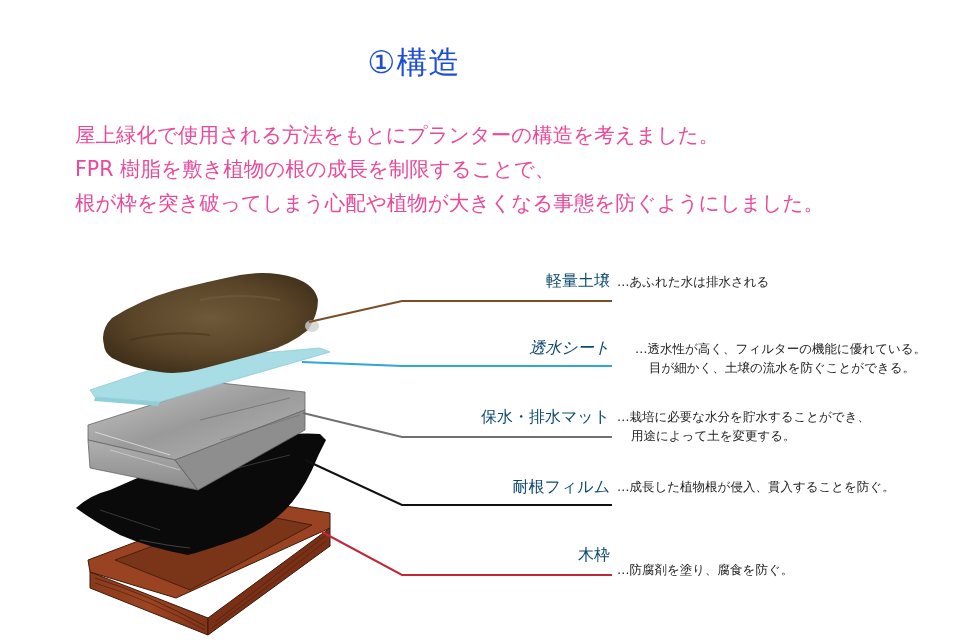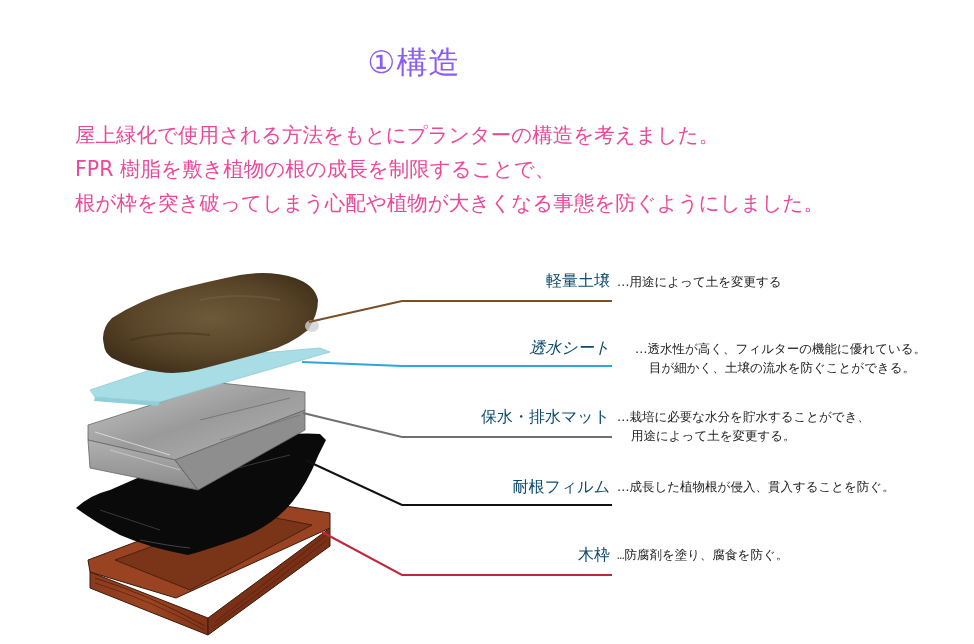--- a/index.html
+++ b/index.html
@@ -16,21 +16,21 @@
       color: #1a1a1a;
     }
     .title {
       position: absolute;
       top: 40px;
       left: 0;
       width: 828px;
       text-align: center;
       font-size: 31px;
       line-height: 44px;
-      color: #8b5cf6;
+      color: #1d4ed8;
       letter-spacing: 1px;
     }
     .intro {
       position: absolute;
       top: 118px;
       left: 75px;
       font-size: 20.5px;
       line-height: 34px;
       color: #ec4899;
     }
@@ -143,36 +143,36 @@
 
   <polyline points="309,322 402,301 612,301" fill="none" stroke="#7a4e26" stroke-width="2"></polyline>
   <polyline points="302,362 402,366 612,366" fill="none" stroke="#2ea6dc" stroke-width="2"></polyline>
   <polyline points="303,413 402,437 612,437" fill="none" stroke="#707070" stroke-width="2"></polyline>
   <polyline points="305,460 402,505 612,505" fill="none" stroke="#111111" stroke-width="2"></polyline>
   <polyline points="322,532 402,575 612,575" fill="none" stroke="#c0283a" stroke-width="2"></polyline>
 </svg>
 
 <div class="layer-label" style="left:460px; top:266px; width:150px;">軽量土壌</div>
 <div class="layer-desc" style="left:617px; top:272px;">
-  <div>…用途によって土を変更する</div>
+  <div>…あふれた水は排水される</div>
 </div>
 
 <div class="layer-label" style="left:440px; top:333px; width:170px;font-style:italic;">透水シート</div>
 <div class="layer-desc" style="left:617px; top:339px;margin-left:18px;">
   <div>…透水性が高く、フィルターの機能に優れている。</div>
   <div style="padding-left:14px;">目が細かく、土壌の流水を防ぐことができる。</div>
 </div>
 
 <div class="layer-label" style="left:390px; top:402px; width:220px;">保水・排水マット</div>
 <div class="layer-desc" style="left:617px; top:407px;">
   <div>…栽培に必要な水分を貯水することができ、</div>
   <div style="padding-left:14px;">用途によって土を変更する。</div>
 </div>
 
 <div class="layer-label" style="left:420px; top:472px; width:190px;">耐根フィルム</div>
 <div class="layer-desc" style="left:617px; top:477px;">
   <div>…成長した植物根が侵入、貫入することを防ぐ。</div>
 </div>
 
 <div class="layer-label" style="left:500px; top:540px; width:110px;">木枠</div>
-<div class="layer-desc" style="left:617px; top:547px;font-family:Liberation Mono, monospace;">
+<div class="layer-desc" style="left:617px; top:560px;">
   <div>…防腐剤を塗り、腐食を防ぐ。</div>
 </div>
 
 </body></html>

